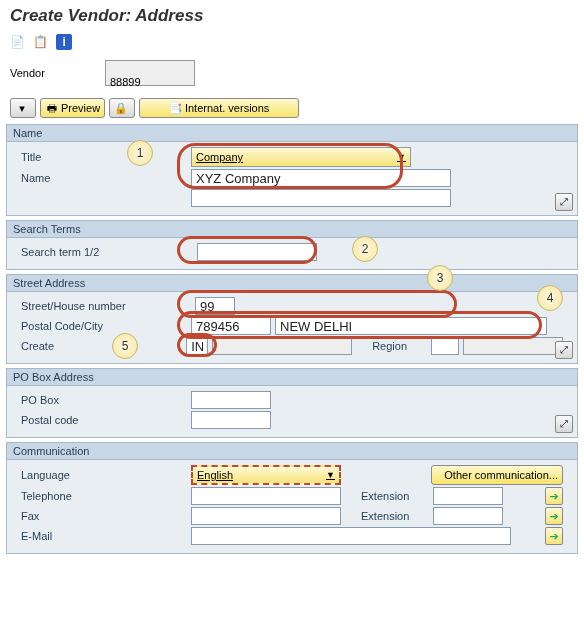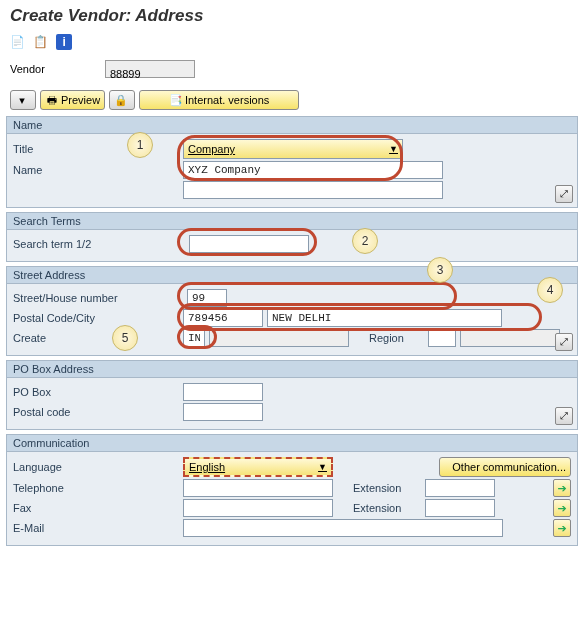--- a/index.html
+++ b/index.html
@@ -2,32 +2,32 @@
 <html><head>
 <meta charset="utf-8">
 <style>
   * { box-sizing: border-box; margin: 0; padding: 0; }
   body { font-family: Arial, sans-serif; font-size: 11px; background: #fff; width: 584px; }
   .page-title { font-size: 17px; font-style: italic; font-weight: bold; color: #333; padding: 6px 10px 4px; }
   .toolbar-icons { padding: 4px 10px; }
   .toolbar-icons span { display: inline-block; width: 16px; height: 16px; margin-right: 4px; vertical-align: middle; text-align:center; font-size:12px; line-height:16px; }
   .vendor-row { display: flex; align-items: center; padding: 6px 10px; }
   .vendor-row .vlabel { width: 95px; }
-  .vendor-row .vfield { width: 90px; height: 18px; border: 1px solid #999; background: #eee; padding: 4px 4px; line-height: 18px; }
+  .vendor-row .vfield { width: 90px; height: 18px; border: 1px solid #999; background: #eee; padding: 12px 4px; line-height: 18px; }
   .cmd-bar { padding: 6px 10px; display: flex; align-items: center; gap: 4px; }
   .btn { display: inline-flex; align-items: center; height: 20px; border: 1px solid #8a8a8a; border-radius: 3px; background: linear-gradient(#fafafa,#d8d8d8); padding: 0 4px; cursor: pointer; }
   .btn.yellow { background: linear-gradient(#fff9d0,#f7e36a); }
   .btn .ico { width: 14px; height: 14px; display: inline-block; margin-right: 2px; font-size:11px; line-height:14px; text-align:center; }
   .section { border: 1px solid #a8b8c8; margin: 0 6px 4px 6px; background: #e9eef3; position: relative; }
   .section-header { background: #c7d7e6; color: #2a3f55; font-weight: normal; padding: 2px 6px; border-bottom: 1px solid #a8b8c8; }
-  .section-body { padding: 3px 6px 6px; }
+  .section-body { padding: 3px 14px 6px; }
   .row { display: flex; align-items: center; margin: 2px 0; position: relative; }
   .row .label { width: 170px; color: #2a3f55; }
   .row .label2 { color: #2a3f55; margin: 0 24px 0 20px; }
-  input.fld, .fld { height: 18px; border: 1px solid #8a9bad; background: #fff; padding: 0 4px; font-family: Liberation Mono, monospace; font-size: 11px; color: #222; }
+  input.fld, .fld { height: 18px; border: 1px solid #8a9bad; background: #fff; padding: 0 4px; font-family: Liberation Sans, sans-serif; font-size: 13px; color: #222; }
   .select { display: inline-flex; align-items: center; height: 20px; border: 1px solid #8a9bad; background: linear-gradient(#fff9d5,#f6e37a); padding: 0 4px; cursor: pointer; text-decoration: underline; }
   .select .caret { margin-left: auto; padding-left: 6px; font-size: 9px; }
   .select.wide { width: 220px; justify-content: space-between; }
   .select.lang { width: 150px; border: 2px dashed #c04830; justify-content: space-between; }
   .corner-btn { position: absolute; right: 4px; bottom: 4px; width: 18px; height: 18px; border: 1px solid #888; background: linear-gradient(#fafafa,#d8d8d8); border-radius:2px; cursor:pointer; display:flex; align-items:center; justify-content:center; font-size:10px; }
   .arrow-btn { width: 18px; height: 18px; border: 1px solid #888; background: linear-gradient(#fff9d5,#f6e37a); border-radius:2px; cursor:pointer; display:flex; align-items:center; justify-content:center; font-size:11px; color:#2a5; margin-left:4px; }
   .callout { position: absolute; z-index: 5; border: 3px solid #c04830; border-radius: 18px; pointer-events: none; }
   .badge { position: absolute; z-index: 6; width: 26px; height: 26px; border-radius: 50%; background: radial-gradient(#fff8e0,#f5e6a0); border: 1px solid #c9b86a; display:flex; align-items:center; justify-content:center; font-size:12px; color:#333; pointer-events:none; }
 </style>
 </head>
@@ -106,21 +106,21 @@
 <div class="section">
   <div class="section-header">Street Address</div>
   <div class="section-body">
     <div class="row">
       <div class="label">Street/House number</div>
       <input class="fld" style="width: 40px; margin-left: 4px;" value="99">
     </div>
     <div class="row">
       <div class="label">Postal Code/City</div>
       <input class="fld" style="width: 80px;" value="789456">
-      <input class="fld" style="width: 235px; margin-left: 4px;" value="NEW DELHI">
+      <input class="fld" style="width: 272px; margin-left: 4px;" value="NEW DELHI">
     </div>
     <div class="row">
       <div class="label">Create</div>
       <input class="fld" style="width: 22px;" value="IN">
       <input class="fld" style="width: 140px; margin-left: 4px; background: rgb(238, 238, 238);">
       <div class="label2">Region</div>
       <input class="fld" style="width: 28px;">
       <input class="fld" style="width: 100px; margin-left: 4px; background: rgb(238, 238, 238);">
     </div>
   </div>

